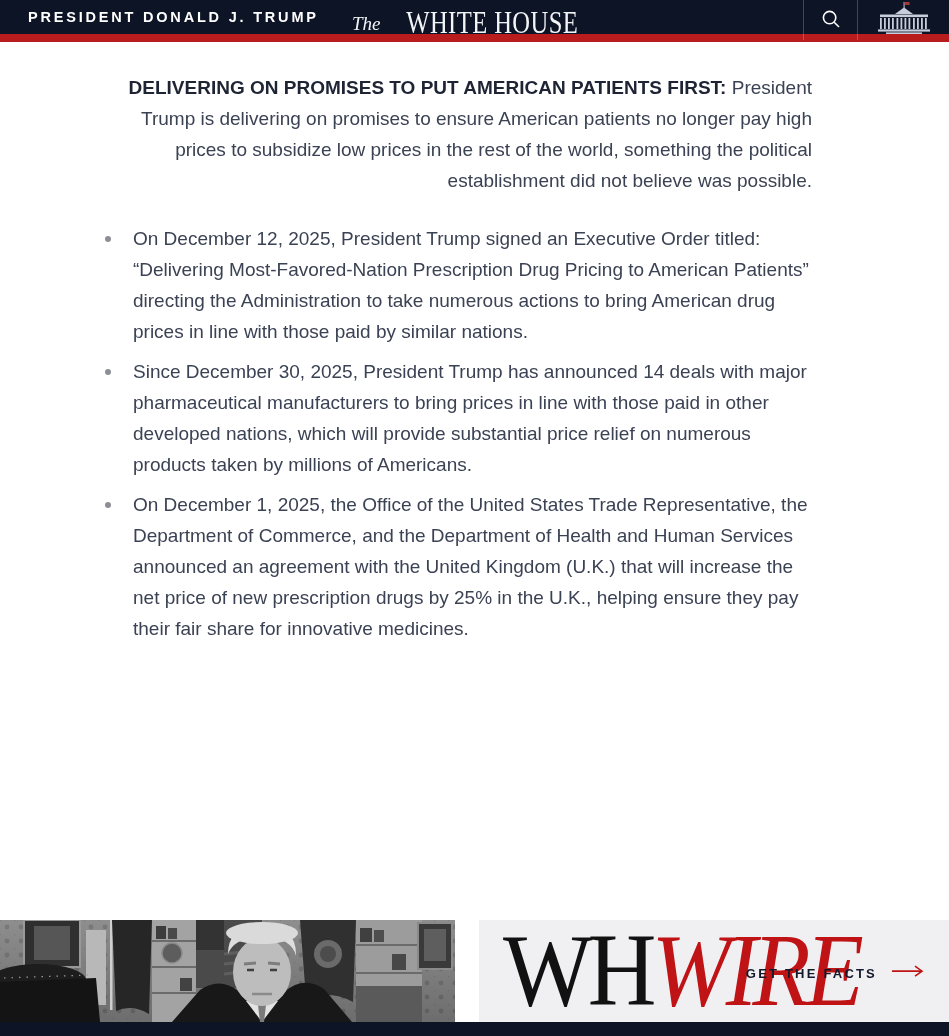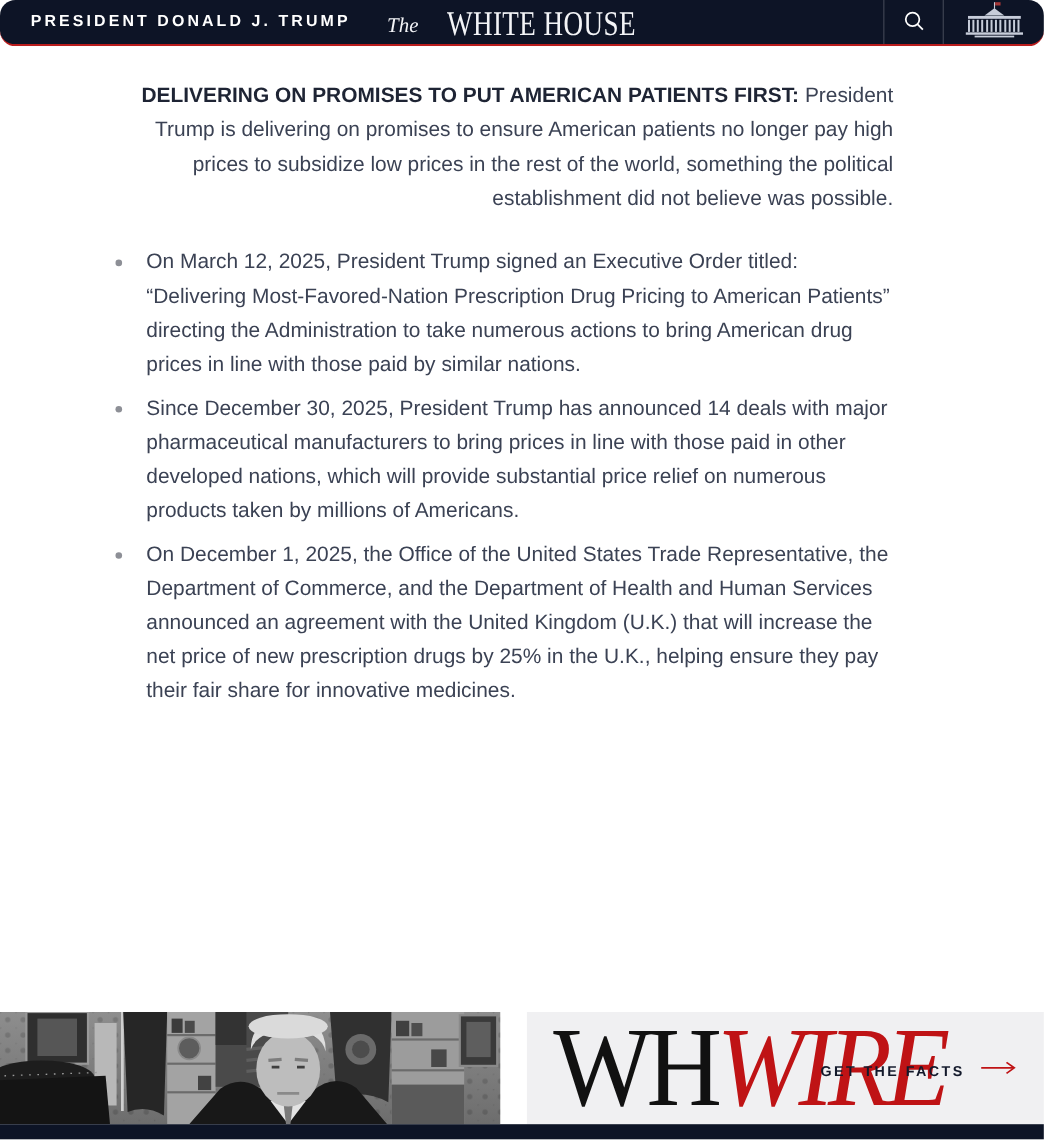--- a/index.html
+++ b/index.html
@@ -1,21 +1,21 @@
 <!DOCTYPE html>
 <html><head>
 <meta charset="utf-8">
 <style>
   * { margin:0; padding:0; box-sizing:border-box; }
   html,body { width:949px; height:1036px; overflow:hidden; background:#ffffff;
               font-family:"Liberation Sans", sans-serif; position:relative; }
 
   
   .topnav { position:relative; height:42px; background:#0d1426;
-            border-bottom:2px solid #b91c1c; display:flex; align-items:center;border-radius:14px; }
+            border-bottom:8px solid #b91c1c; display:flex; align-items:center; }
   .nav-title { margin-left:28px; color:#ffffff; font-size:14.5px; font-weight:bold;
                letter-spacing:2.8px; white-space:nowrap; cursor:pointer; }
   .wordmark { position:absolute; left:50%; top:0; height:44px; transform:translateX(-50%);
               display:flex; align-items:center; color:#f3f4f7; cursor:pointer; }
   .wordmark .the { font-family:"Liberation Serif", serif; font-style:italic;
                    font-size:19px; margin-right:7px; margin-top:4px; }
   .wordmark .whm { font-family:"Liberation Serif", serif; font-size:30px;
                    letter-spacing:0.5px; display:inline-block;
                    transform:scale(0.82,1.05); transform-origin:center; white-space:nowrap; }
   .nav-right { position:absolute; right:0; top:0; height:40px; display:flex; }
@@ -104,21 +104,21 @@
     </a>
   </div>
 </header>
 
 <main class="article">
   <p class="lead">
     <strong>DELIVERING ON PROMISES TO PUT AMERICAN PATIENTS FIRST:</strong>
     <span>President Trump is delivering on promises to ensure American patients no longer pay high prices to subsidize low prices in the rest of the world, something the political establishment did not believe was possible.</span>
   </p>
   <ul class="bullets">
-    <li>On March 12, 2025, President Trump signed an Executive Order titled: “Delivering Most-Favored-Nation Prescription Drug Pricing to American Patients” directing the Administration to take numerous actions to bring American drug prices in line with those paid by similar nations.</li>
+    <li>On December 12, 2025, President Trump signed an Executive Order titled: “Delivering Most-Favored-Nation Prescription Drug Pricing to American Patients” directing the Administration to take numerous actions to bring American drug prices in line with those paid by similar nations.</li>
     <li>Since December 30, 2025, President Trump has announced 14 deals with major pharmaceutical manufacturers to bring prices in line with those paid in other developed nations, which will provide substantial price relief on numerous products taken by millions of Americans.</li>
     <li>On December 1, 2025, the Office of the United States Trade Representative, the Department of Commerce, and the Department of Health and Human Services announced an agreement with the United Kingdom (U.K.) that will increase the net price of new prescription drugs by 25% in the U.K., helping ensure they pay their fair share for innovative medicines.</li>
   </ul>
 </main>
 
 <section class="banner">
   <div class="banner-photo">
     <svg width="455" height="102" viewBox="0 0 455 102" preserveAspectRatio="none">
       <defs>
         <linearGradient id="wallg" x1="0" y1="0" x2="0" y2="1">

